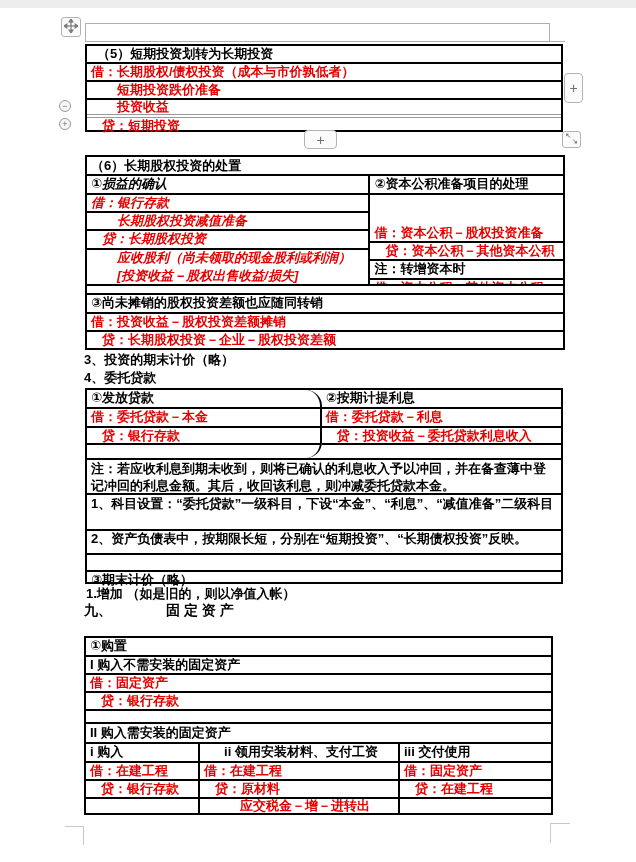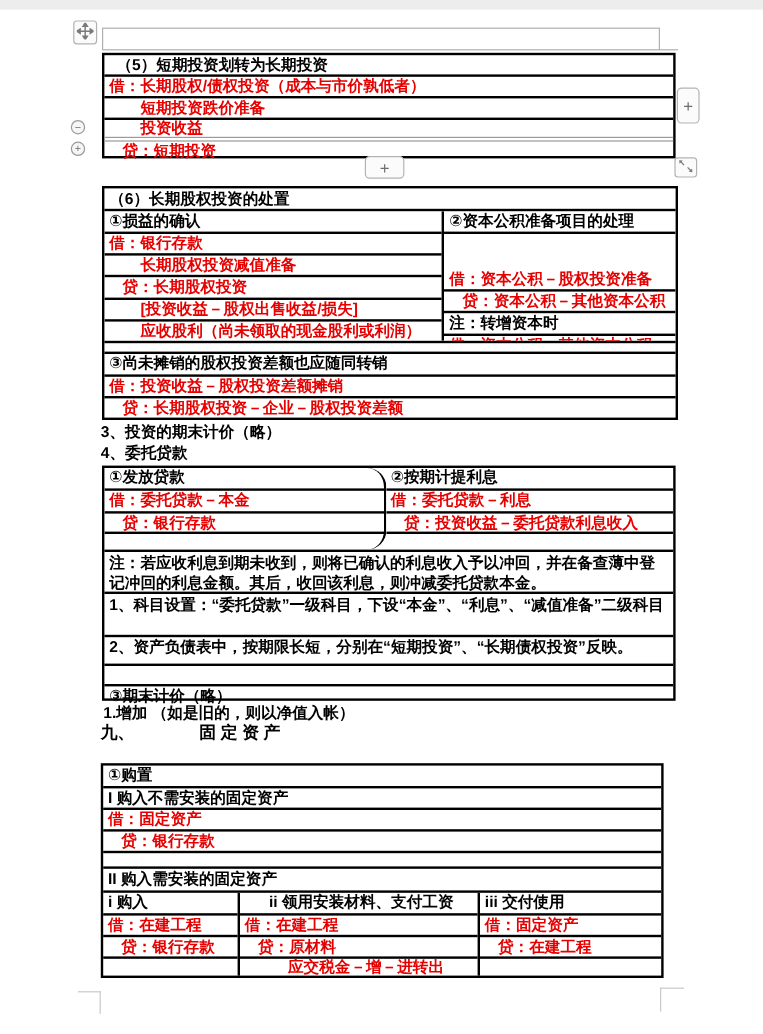--- a/index.html
+++ b/index.html
@@ -95,27 +95,27 @@
         <line x1="8" y1="6.5" x2="11" y2="9.5"></line>
         <path d="M12 10.5 L9 10.2 L11.7 7.5 Z" fill="#7a7a7a" stroke="none"></path>
       </g>
     </svg>
   </span>
 </div>
 
 <div class="tbl" style="left:85px;top:155px;width:480px;height:195px;">
   <div class="row k p0 lh16" style="height:19px;line-height:17px;"><span>（6）长期股权投资的处置</span></div>
   <div class="cols row" style="height:110px;padding:0;white-space:normal;">
-    <div class="col mid" style="width:303px;">
+    <div class="col mid" style="width:303px;font-style:italic;">
       <div class="row k p0 lh16" style="height:19px;"><span>①损益的确认</span></div>
       <div class="row r p0 lh16" style="height:18px;"><span>借：银行存款</span></div>
       <div class="row r p2 lh16" style="height:18px;"><span>长期股权投资减值准备</span></div>
       <div class="row r p1 lh16" style="height:19px;"><span>贷：长期股权投资</span></div>
+      <div class="row r p2 lh16 last" style="height:18px;"><span>应收股利（尚未领取的现金股利或利润）</span></div>
       <div class="row r p2 lh16" style="height:18px;"><span>[投资收益－股权出售收益/损失]</span></div>
-      <div class="row r p2 lh16 last" style="height:18px;"><span>应收股利（尚未领取的现金股利或利润）</span></div>
     </div>
     <div class="col" style="width:206px;">
       <div class="row k p0 lh16" style="height:19px;"><span>②资本公积准备项目的处理</span></div>
       <div class="row r p0 lh16" style="height:18px;margin-top:30px;"><span>借：资本公积－股权投资准备</span></div>
       <div class="row r p1 lh16" style="height:18px;"><span>贷：资本公积－其他资本公积</span></div>
       <div class="row k p0 lh16" style="height:19px;"><span>注：转增资本时</span></div>
       <div class="row r p0 lh16" style="height:18px;"><span>借：资本公积－其他资本公积</span></div>
       <div class="row r p1 lh16 last" style="height:18px;"><span>贷：实收资本/股本</span></div>
     </div>
   </div>

